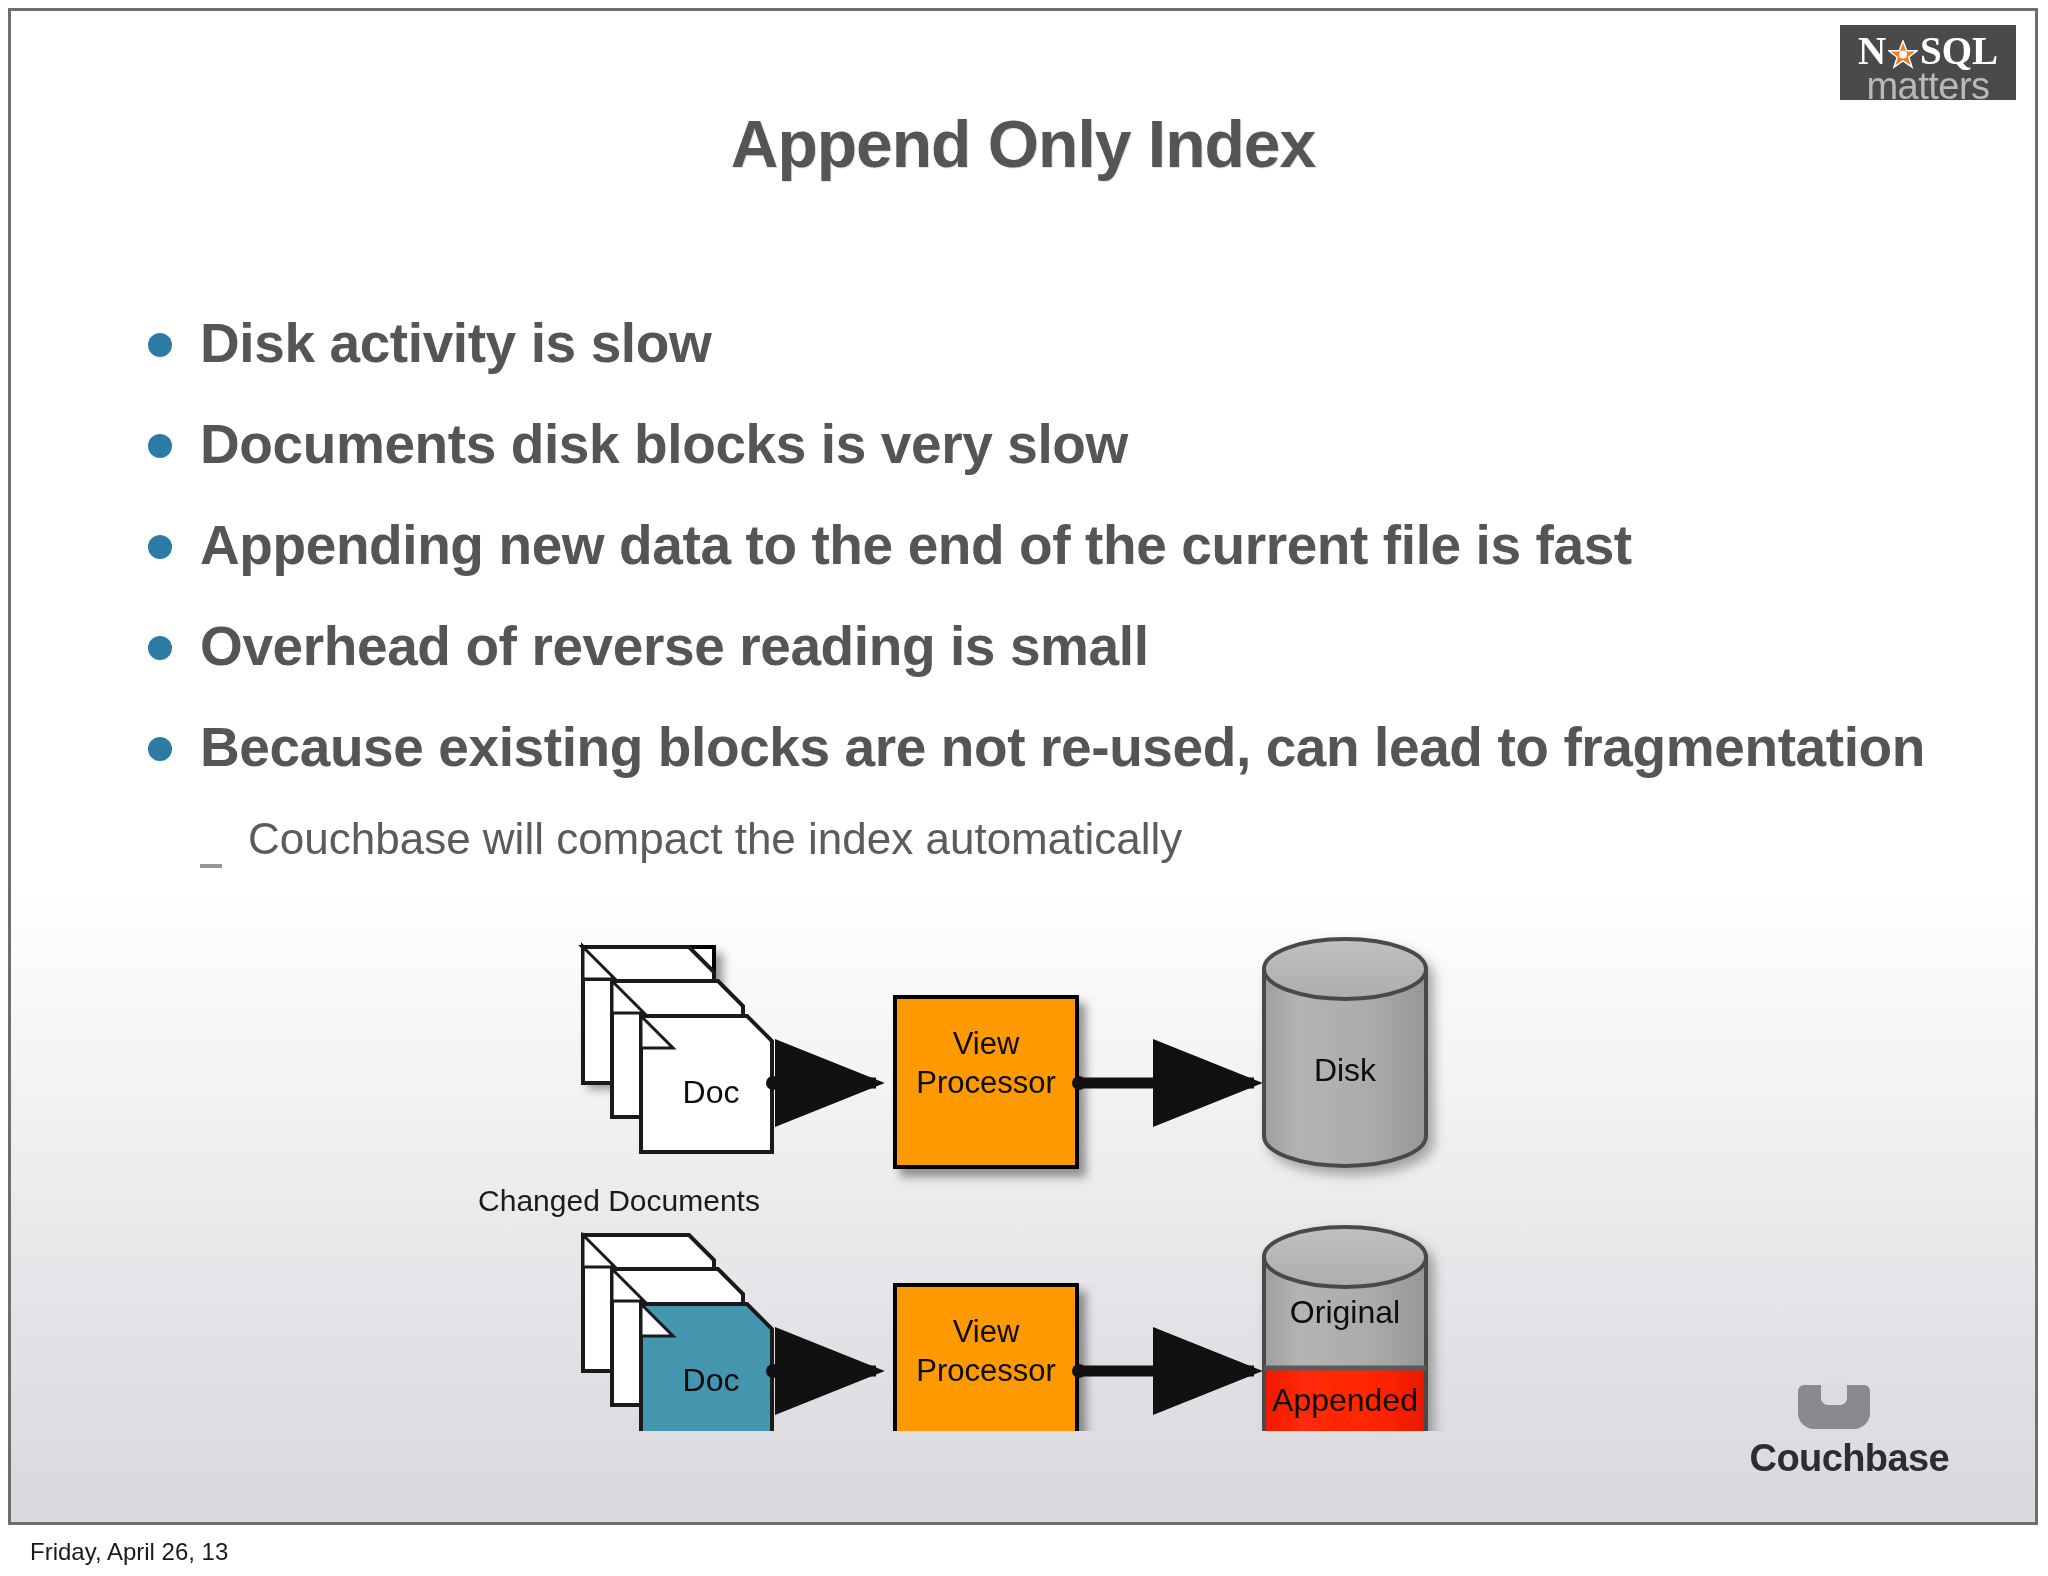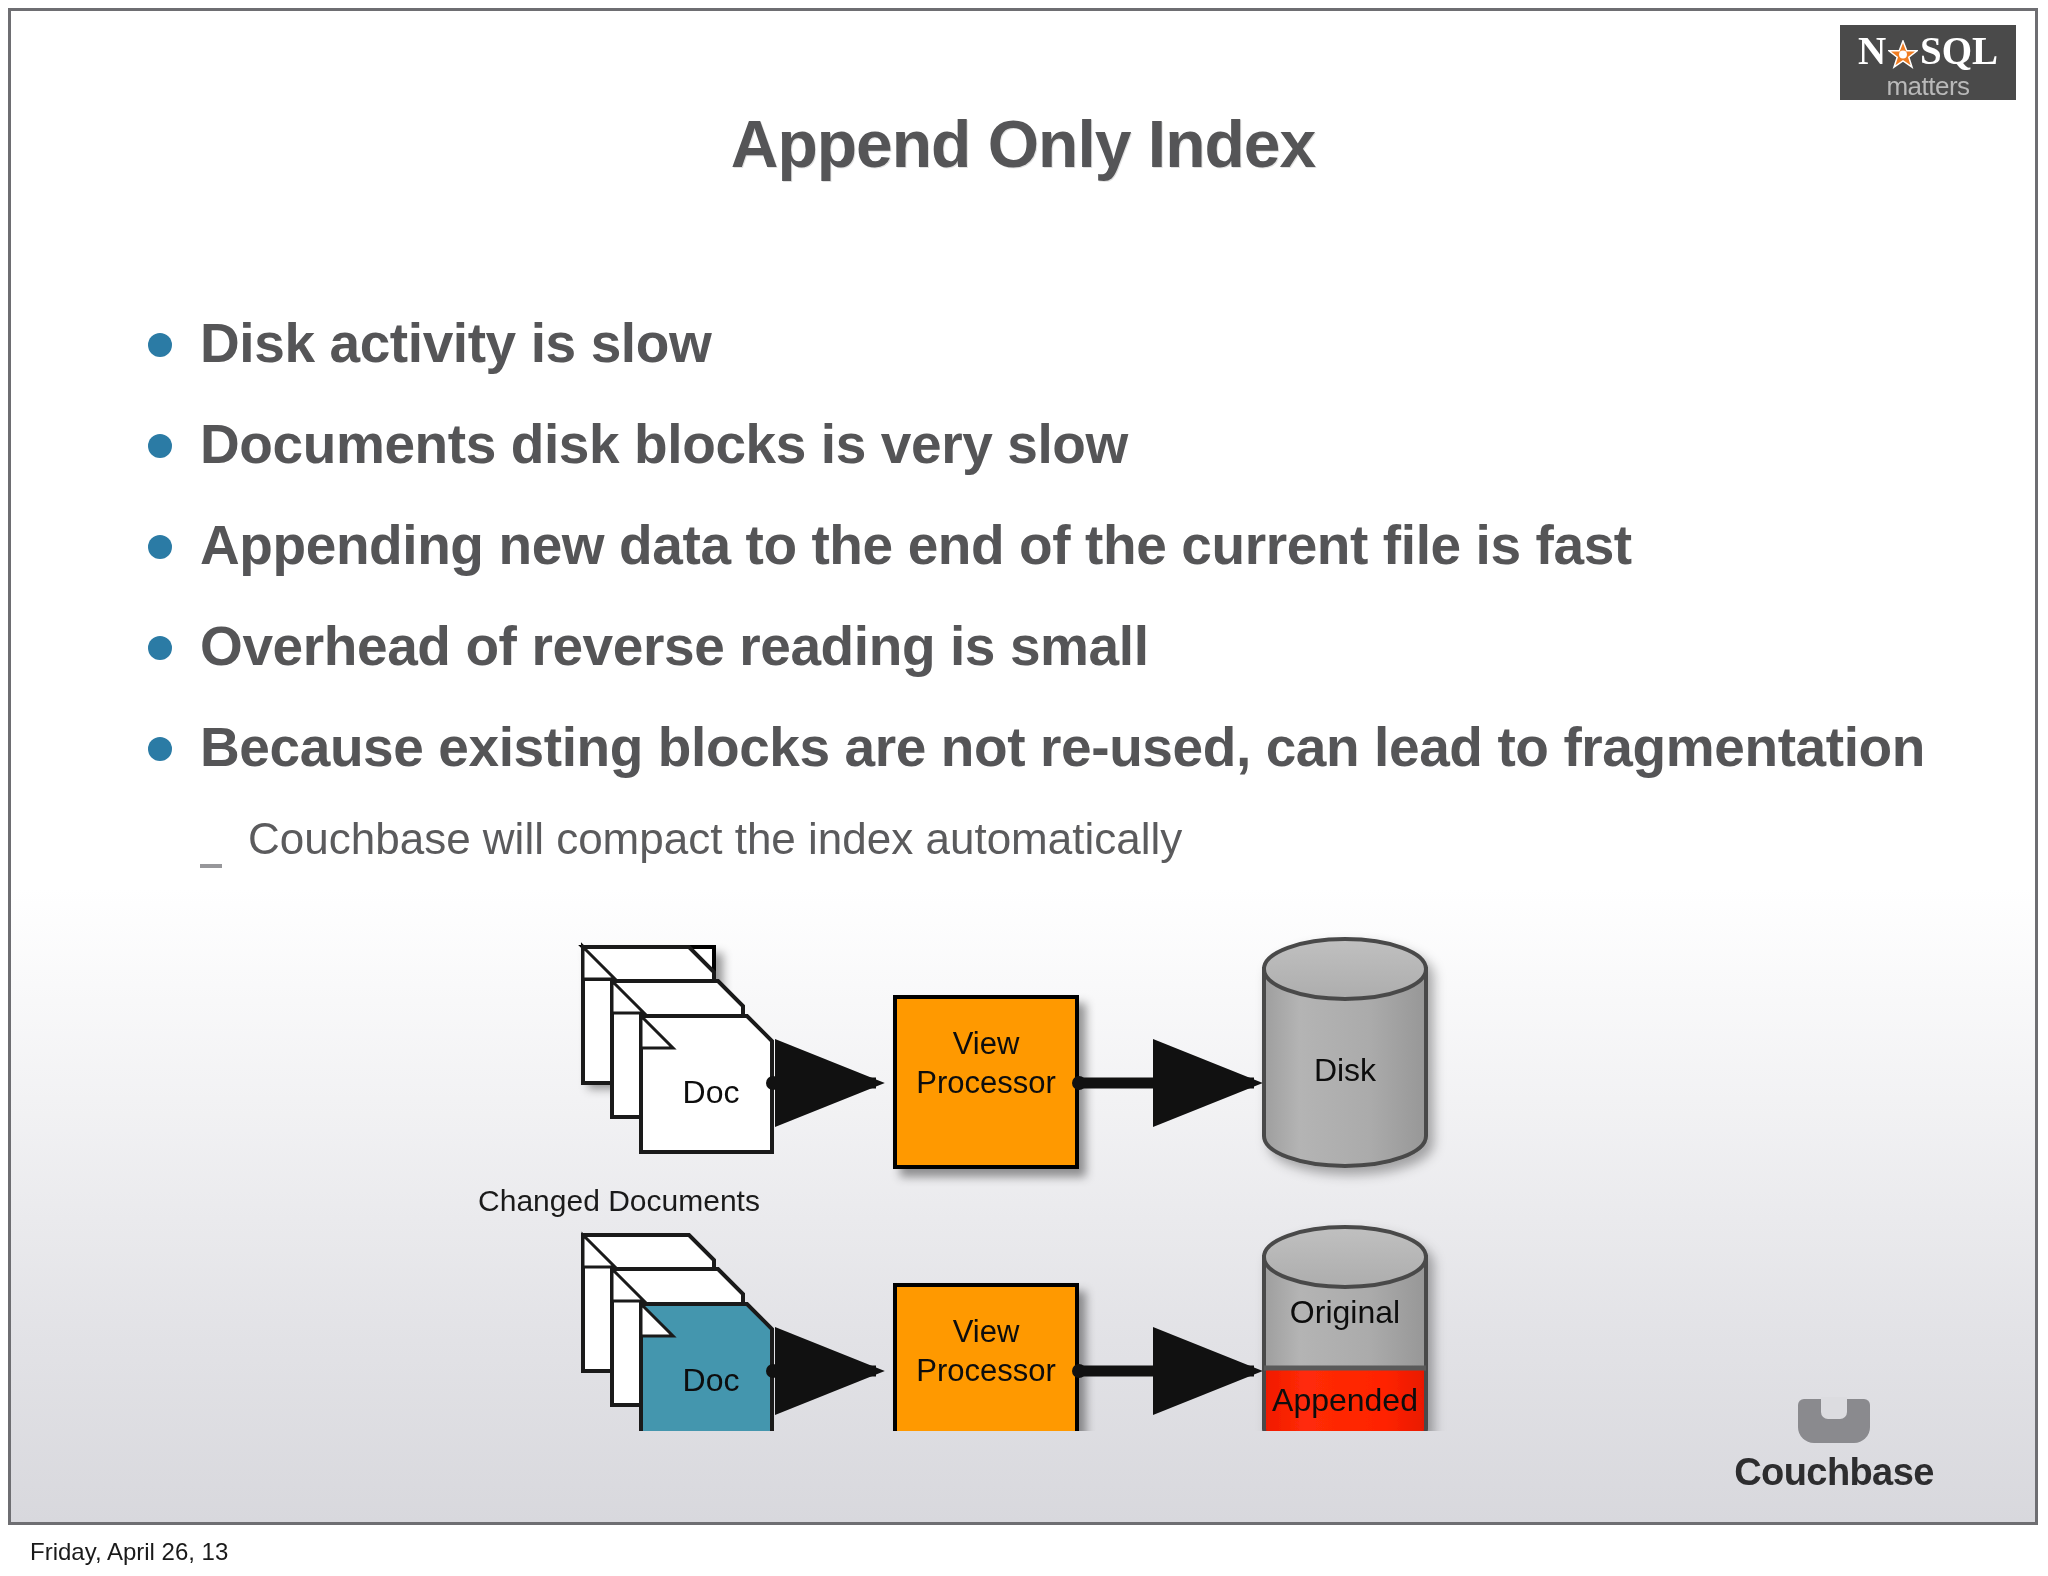--- a/index.html
+++ b/index.html
@@ -56,21 +56,21 @@
     width: 30px;
     height: 30px;
     margin: 0 2px;
     position: relative;
     top: 2px;
   }
   #nosql-logo .l2 {
     text-align: center;
     color: #b9b9b9;
     font-family: "Liberation Sans", sans-serif;
-    font-size: 26px;
+    font-size: 38px;
     line-height: 30px;
     letter-spacing: -0.5px;
   }
 
   
   #slide-title {
     position: absolute;
     left: 0;
     top: 95px;
     width: 100%;
@@ -143,23 +143,23 @@
     top: 900px;
     width: 2030px;
     height: 520px;
   }
   #diagram svg { display: block; }
 
   
   #couchbase-logo {
     position: absolute;
     right: 86px;
-    bottom: 28px;
+    bottom: 42px;
     width: 230px;
-    text-align: center;
+    text-align: right;
   }
   #couchbase-logo .mark {
     width: 72px;
     height: 44px;
     margin: 0 auto 8px auto;
     background: #8a8a8e;
     border-radius: 6px 6px 16px 16px;
     position: relative;
   }
   #couchbase-logo .mark::after {

